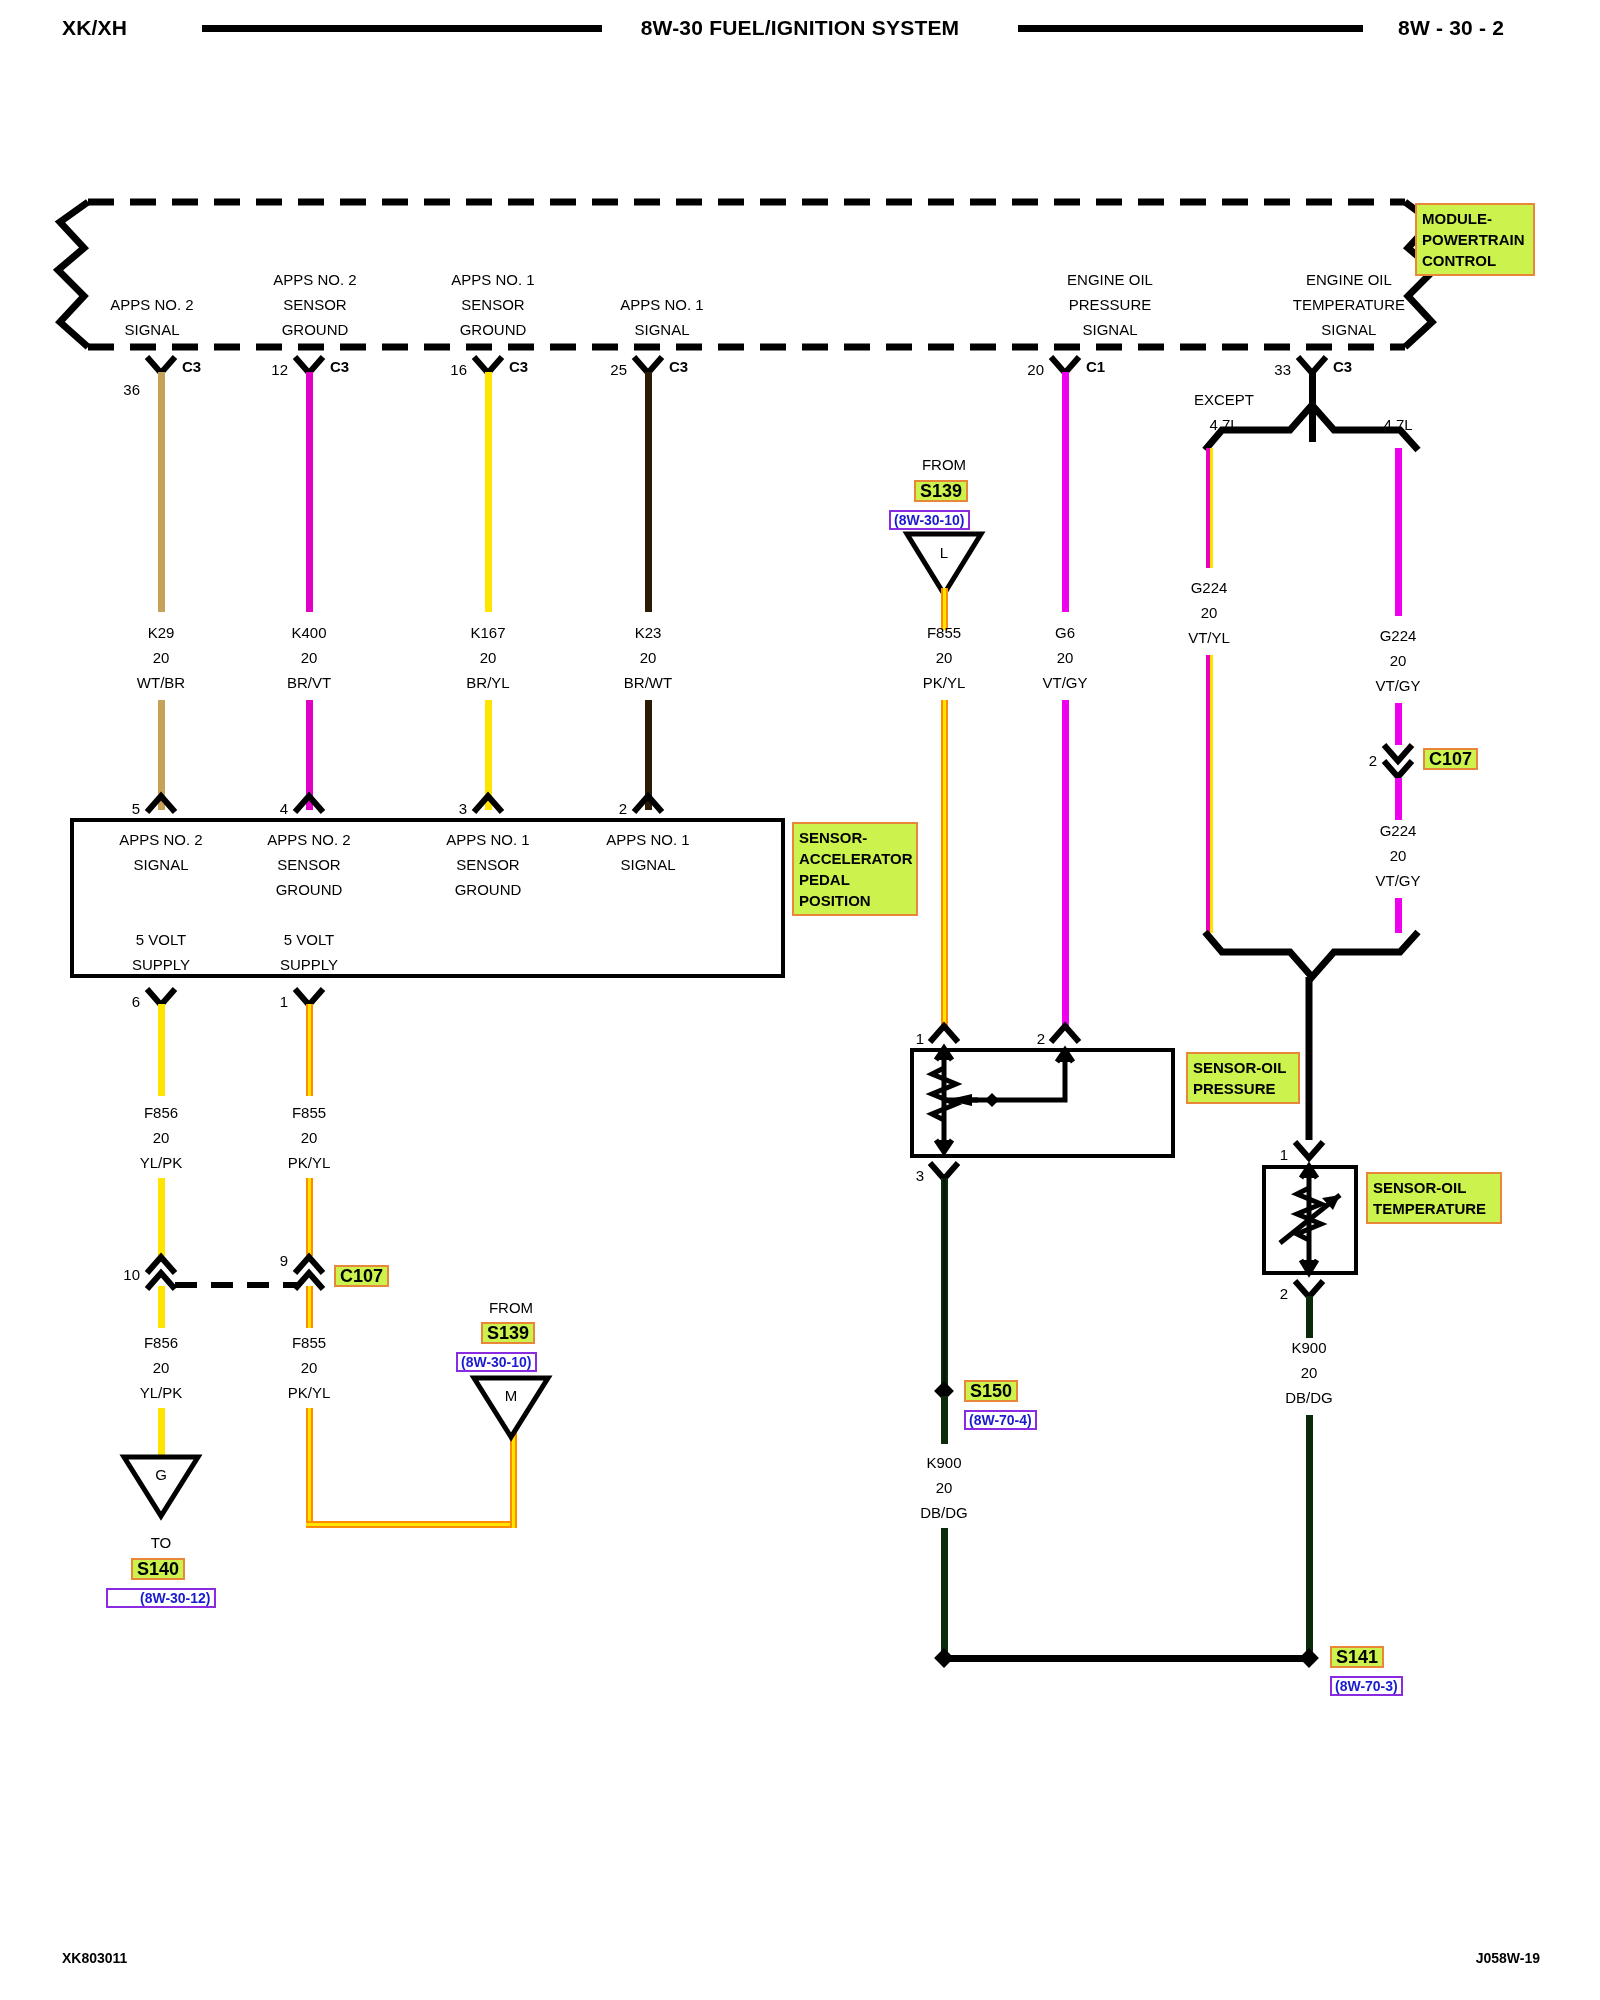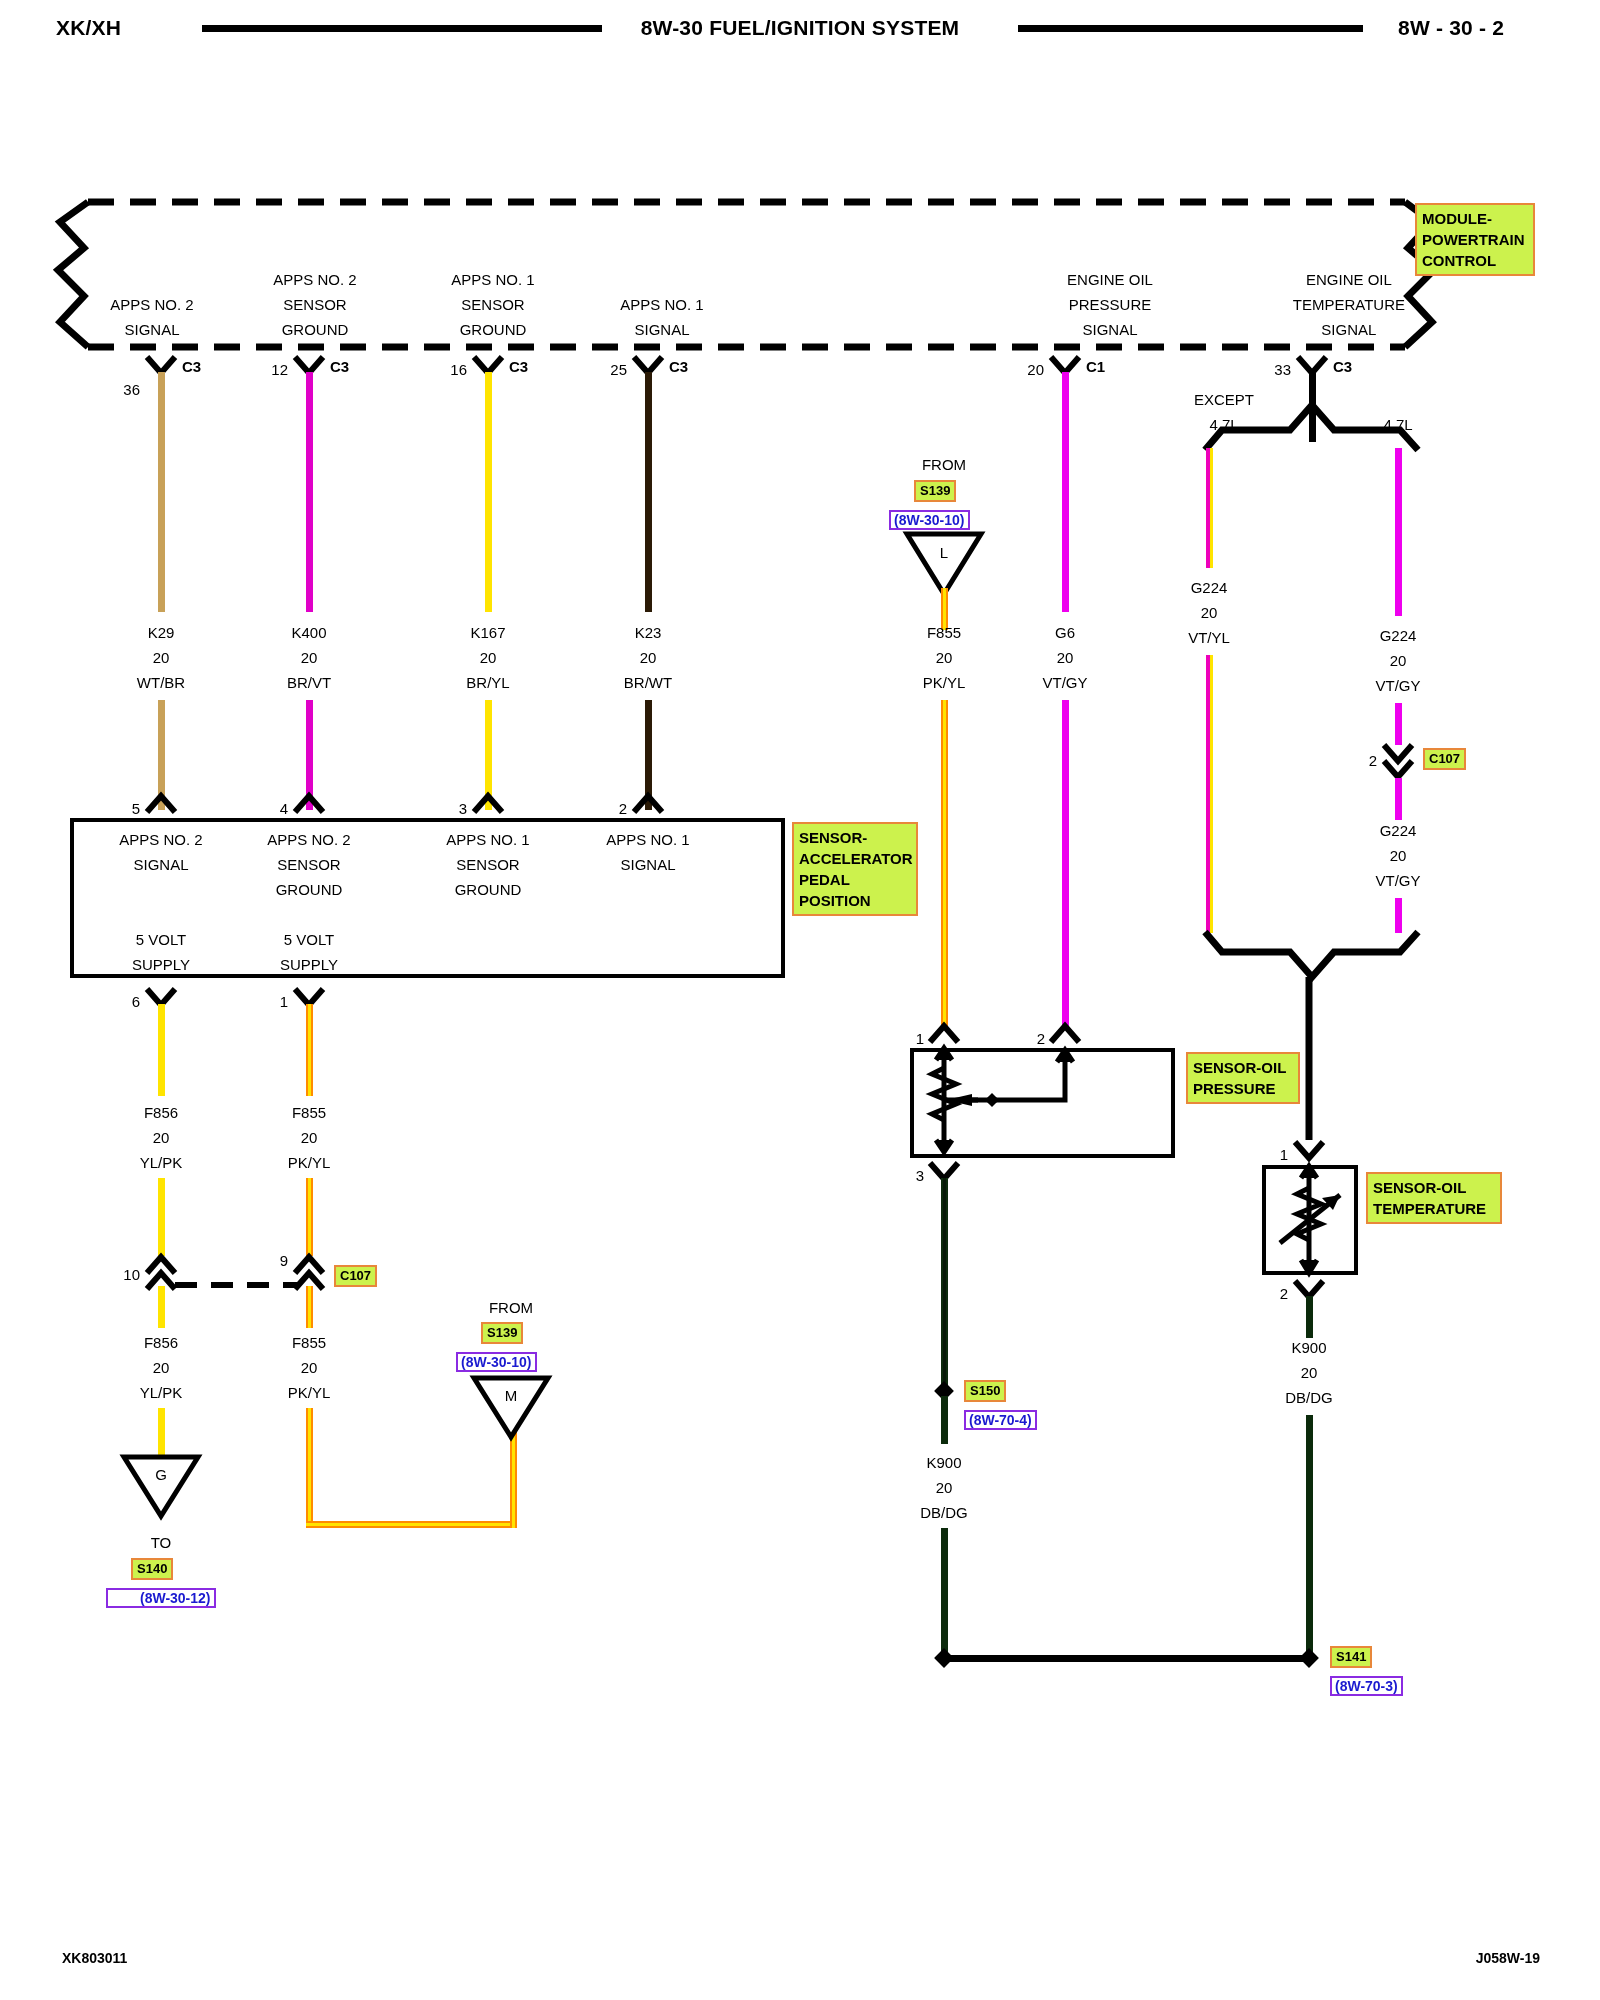--- a/index.html
+++ b/index.html
@@ -24,33 +24,33 @@
   .blk{background:#000;}
 
   
   .box{position:absolute;border:4px solid #000;background:#fff;box-sizing:border-box;}
 
   
   .lbl-comp{position:absolute;background:#ccf24d;border:2px solid #e8873a;
             font-weight:bold;font-size:15px;line-height:21px;padding:3px 5px;
             box-sizing:border-box;color:#000;white-space:nowrap;}
   .lbl-splice{position:absolute;background:#ccf24d;border:2px solid #e8873a;
-            font-weight:bold;font-size:13px;line-height:16px;padding:1px 4px;
+            font-weight:bold;font-size:18px;line-height:16px;padding:1px 4px;
             box-sizing:border-box;color:#000;white-space:nowrap;}
   .lbl-ref{position:absolute;background:#fff;border:2px solid #8a2be2;
             font-weight:bold;font-size:14px;line-height:16px;padding:0px 3px;
             box-sizing:border-box;color:#1a1ad0;white-space:nowrap;}
   svg.ov{position:absolute;left:0;top:0;width:1600px;height:2000px;pointer-events:none;}
 </style>
 </head>
 <body>
 
 <div id="sheet">
 
-  <div class="hdr-txt" style="left:56px;top:16px;">XK/XH</div>
+  <div class="hdr-txt" style="left:62px;top:16px;">XK/XH</div>
   <div class="hdr-rule" style="left:202px;top:25px;width:400px;"></div>
   <div class="hdr-txt c" style="left:800px;top:16px;transform:translateX(-50%);">8W-30 FUEL/IGNITION SYSTEM</div>
   <div class="hdr-rule" style="left:1018px;top:25px;width:345px;"></div>
   <div class="hdr-txt" style="left:1398px;top:16px;">8W - 30 - 2</div>
 
   <div class="ftr-txt" style="left:62px;top:1950px;">XK803011</div>
   <div class="ftr-txt r" style="left:1540px;top:1950px;transform:translateX(-100%);">J058W-19</div>
 
   <svg class="ov" viewBox="0 0 1600 2000">
 

